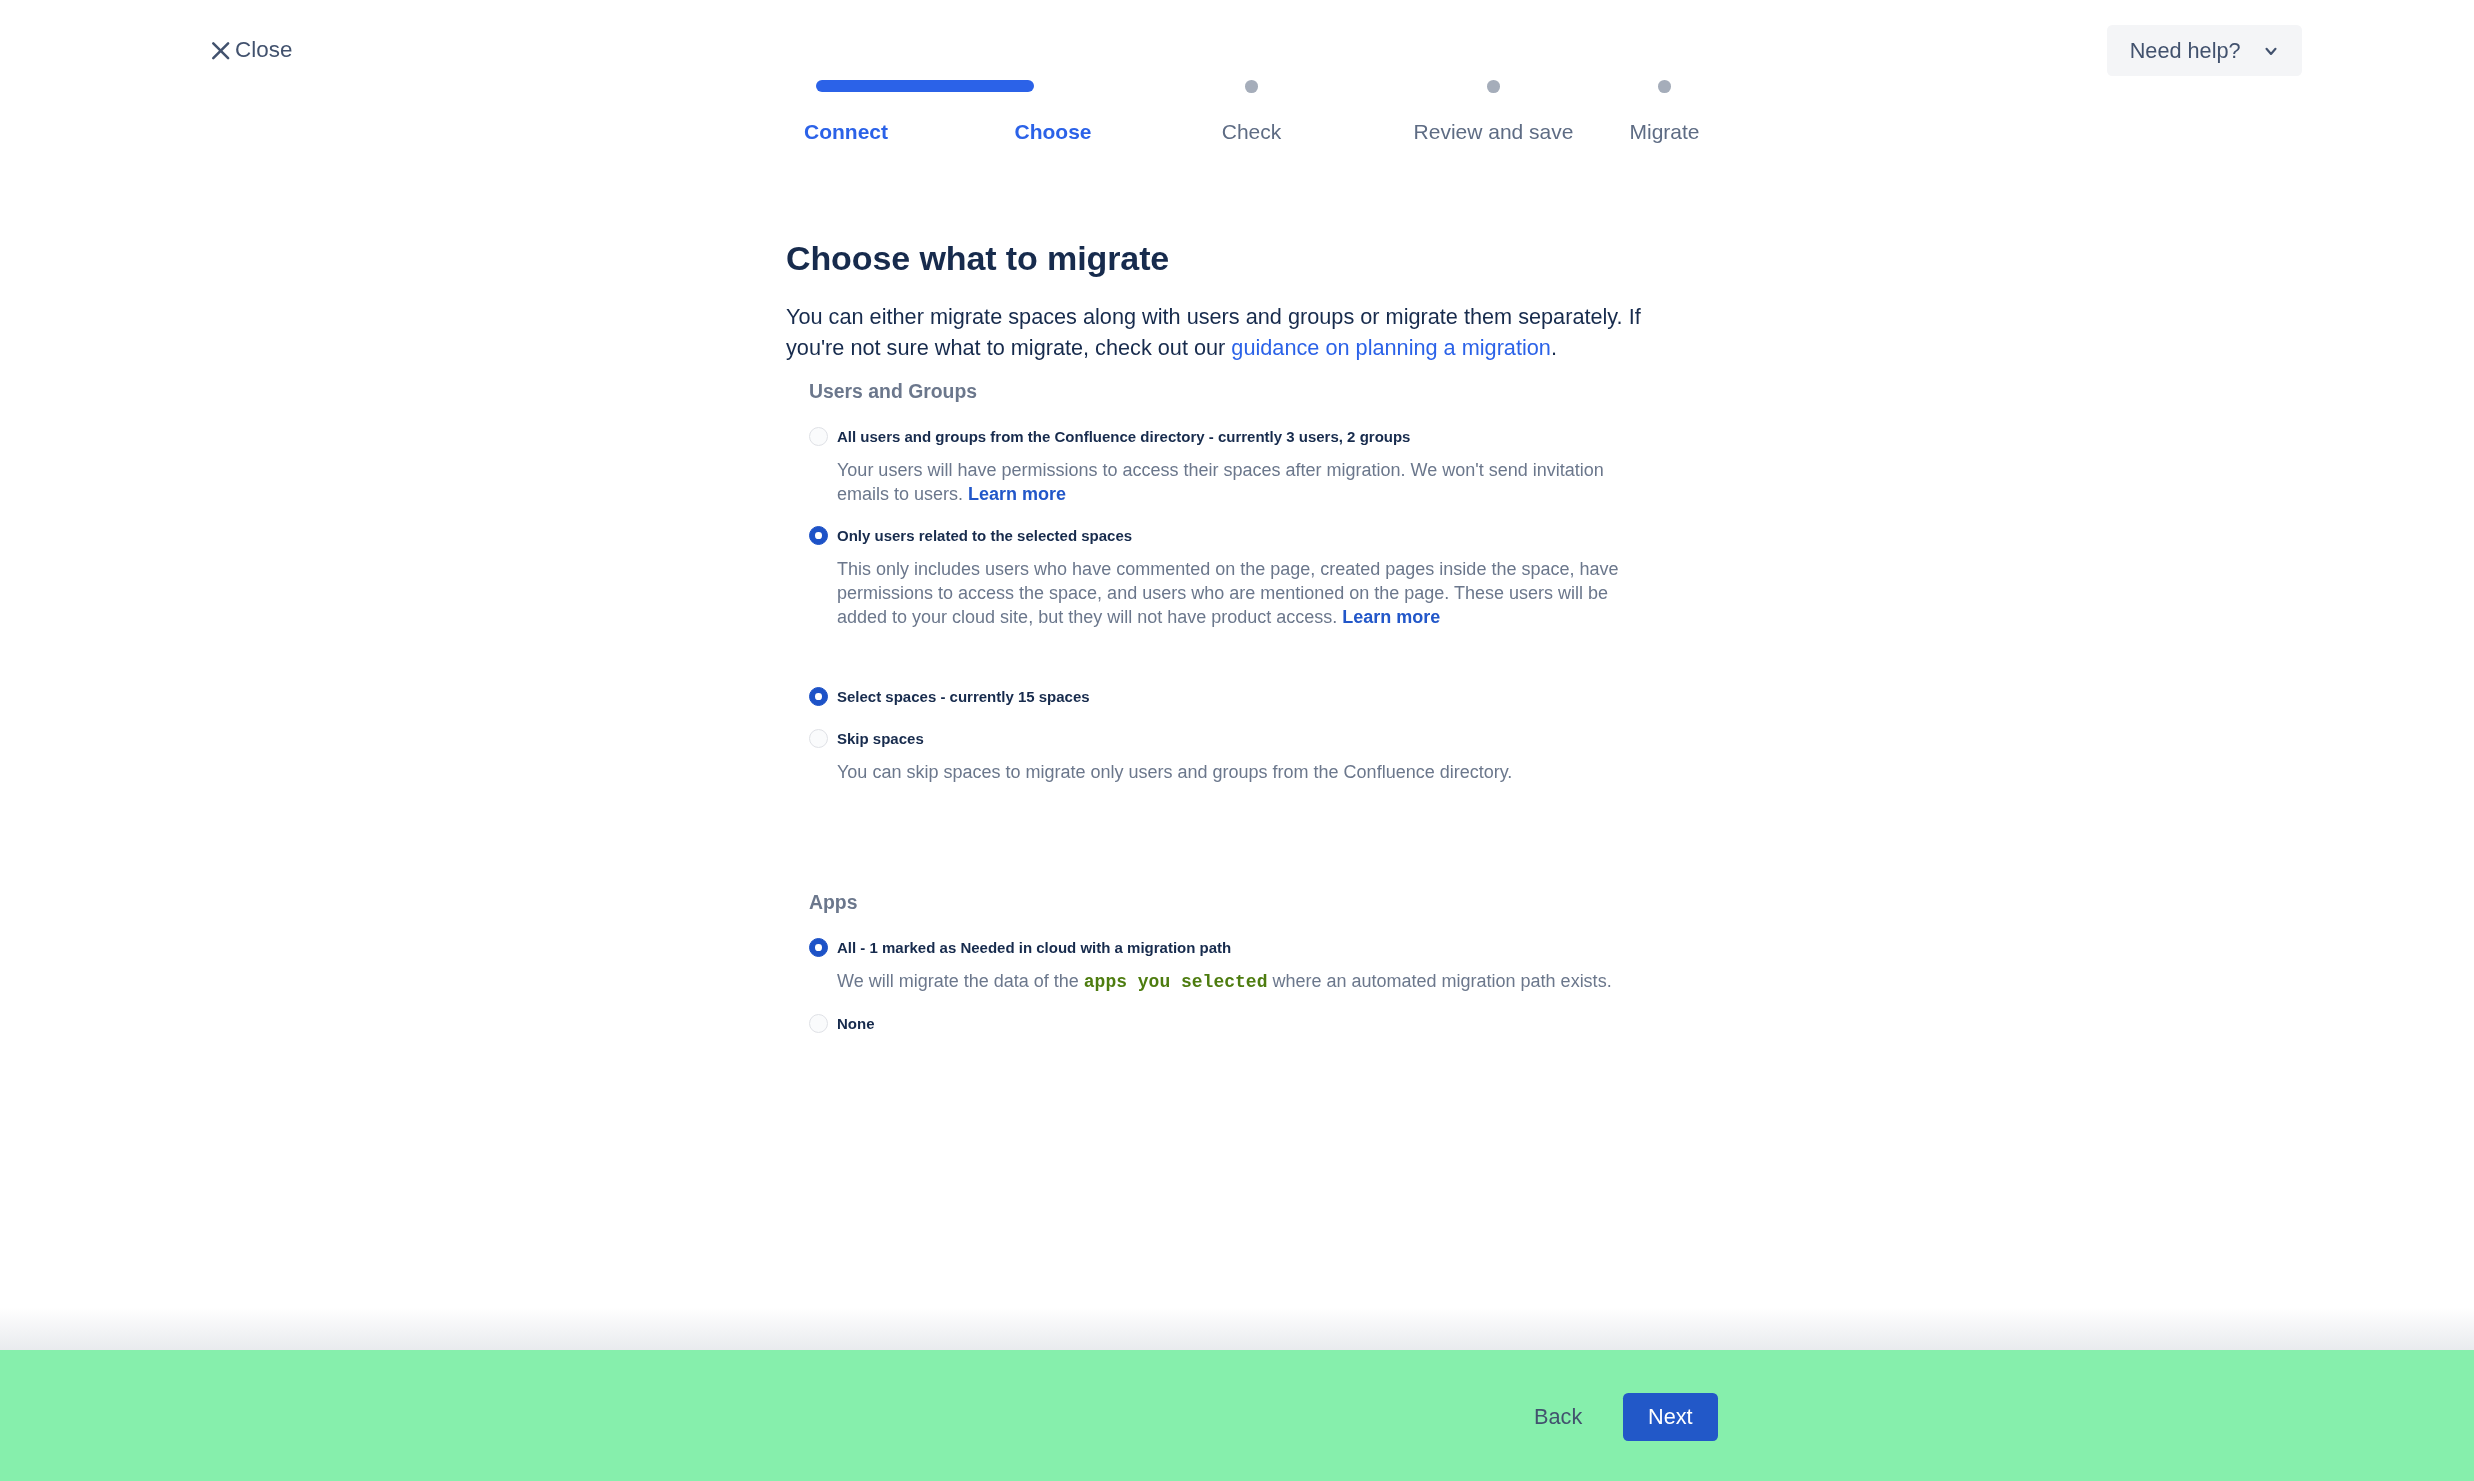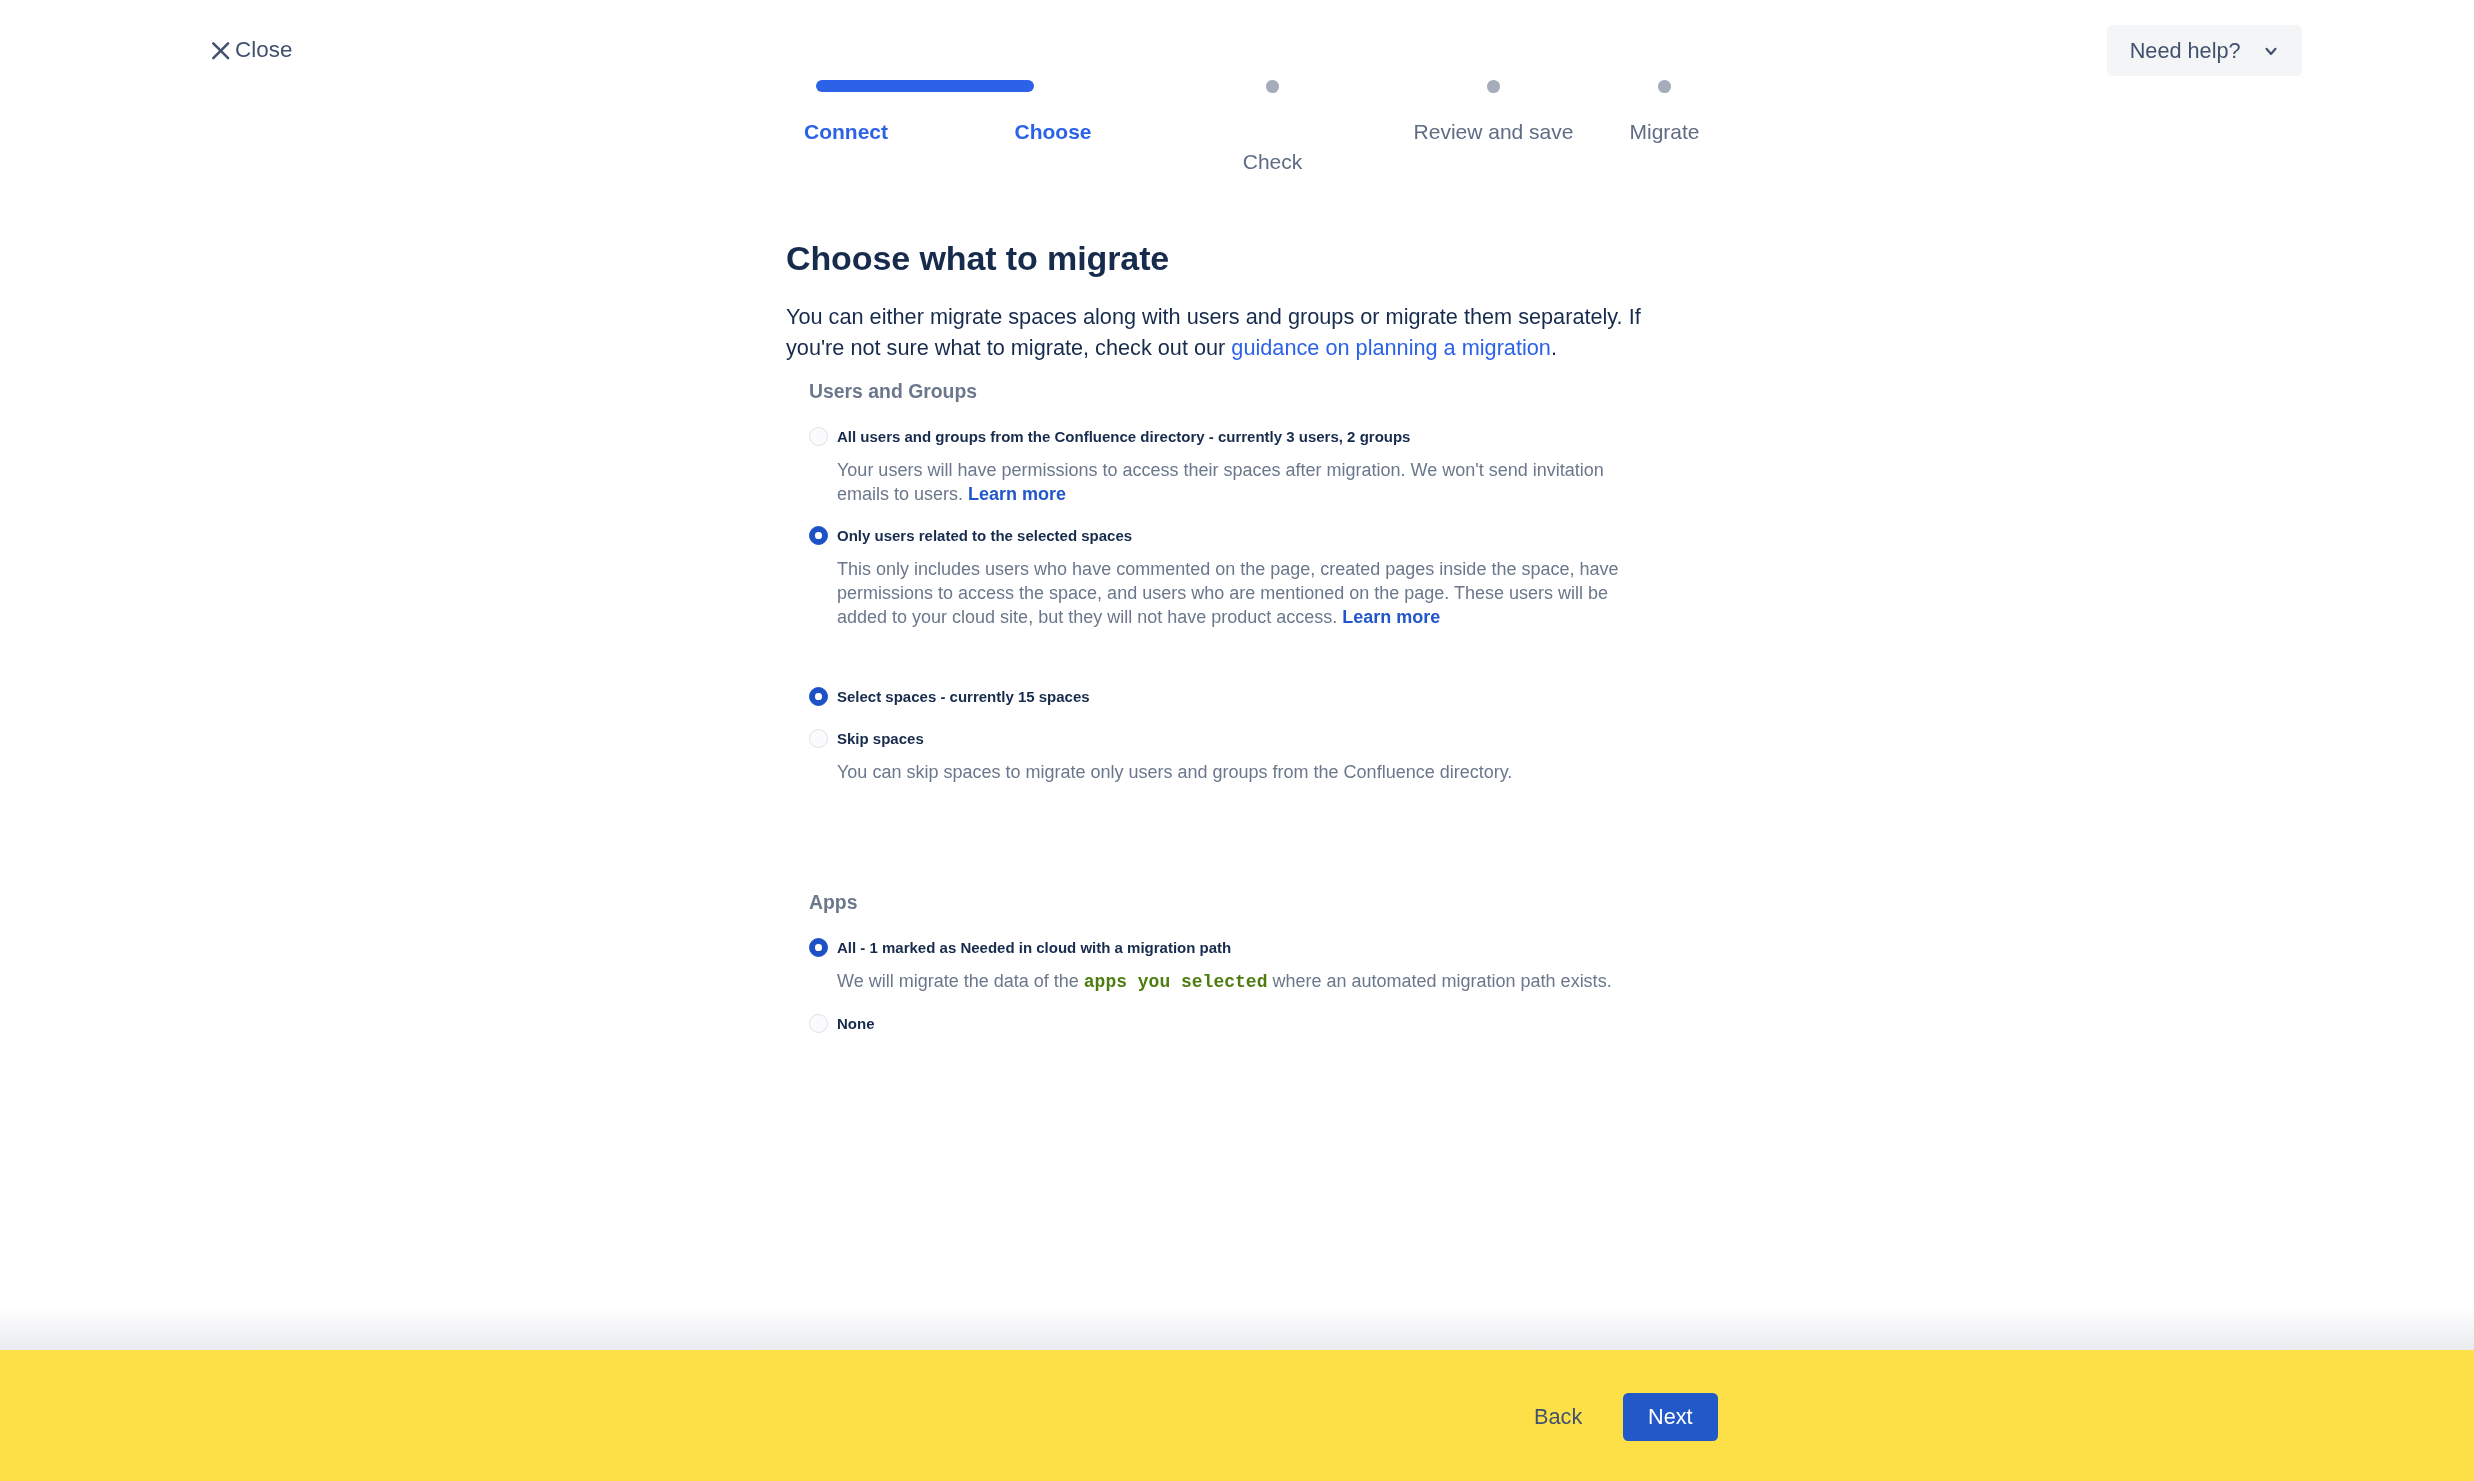--- a/index.html
+++ b/index.html
@@ -121,21 +121,21 @@
     margin-top: 24px;
     font-size: 21px;
     line-height: 1;
     white-space: nowrap;
   }
   .step-label.active { color: #2b62e8; font-weight: 700; }
   .step-label.idle   { color: #5e6c84; font-weight: 400; }
 
   .step-connect { left: 0px;   width: 224px; }
   .step-choose  { left: 218px; width: 224px; }
-  .step-check   { left: 406px; width: 179px; gap: 30px; }
+  .step-check   { left: 385px; width: 179px; }
   .step-review  { left: 556px; width: 321px; }
   .step-migrate { left: 798px; width: 179px; }
 
   .step-connect .step-marker-row,
   .step-choose  .step-marker-row { width: 218px; justify-content: flex-start; }
   .step-connect .step-pill { position: relative; left: 36px; }
   .step-connect .step-label { position: relative; left: -43px; }
   .step-choose  .step-label { position: relative; left: -54px; }
 
   
@@ -246,21 +246,21 @@
     height: 43px;
     background: linear-gradient(to bottom, rgba(255,255,255,0) 0%, rgba(9,30,66,0.09) 100%);
     pointer-events: none;
   }
   .footer {
     position: absolute;
     left: 0;
     top: 1350px;
     width: 2475px;
     height: 131px;
-    background: #fde047;
+    background: #86efac;
   }
   .footer-actions {
     position: absolute;
     right: 757px;
     top: 43px;
     display: flex;
     align-items: center;
     gap: 25.4px;
   }
   .btn-back {

